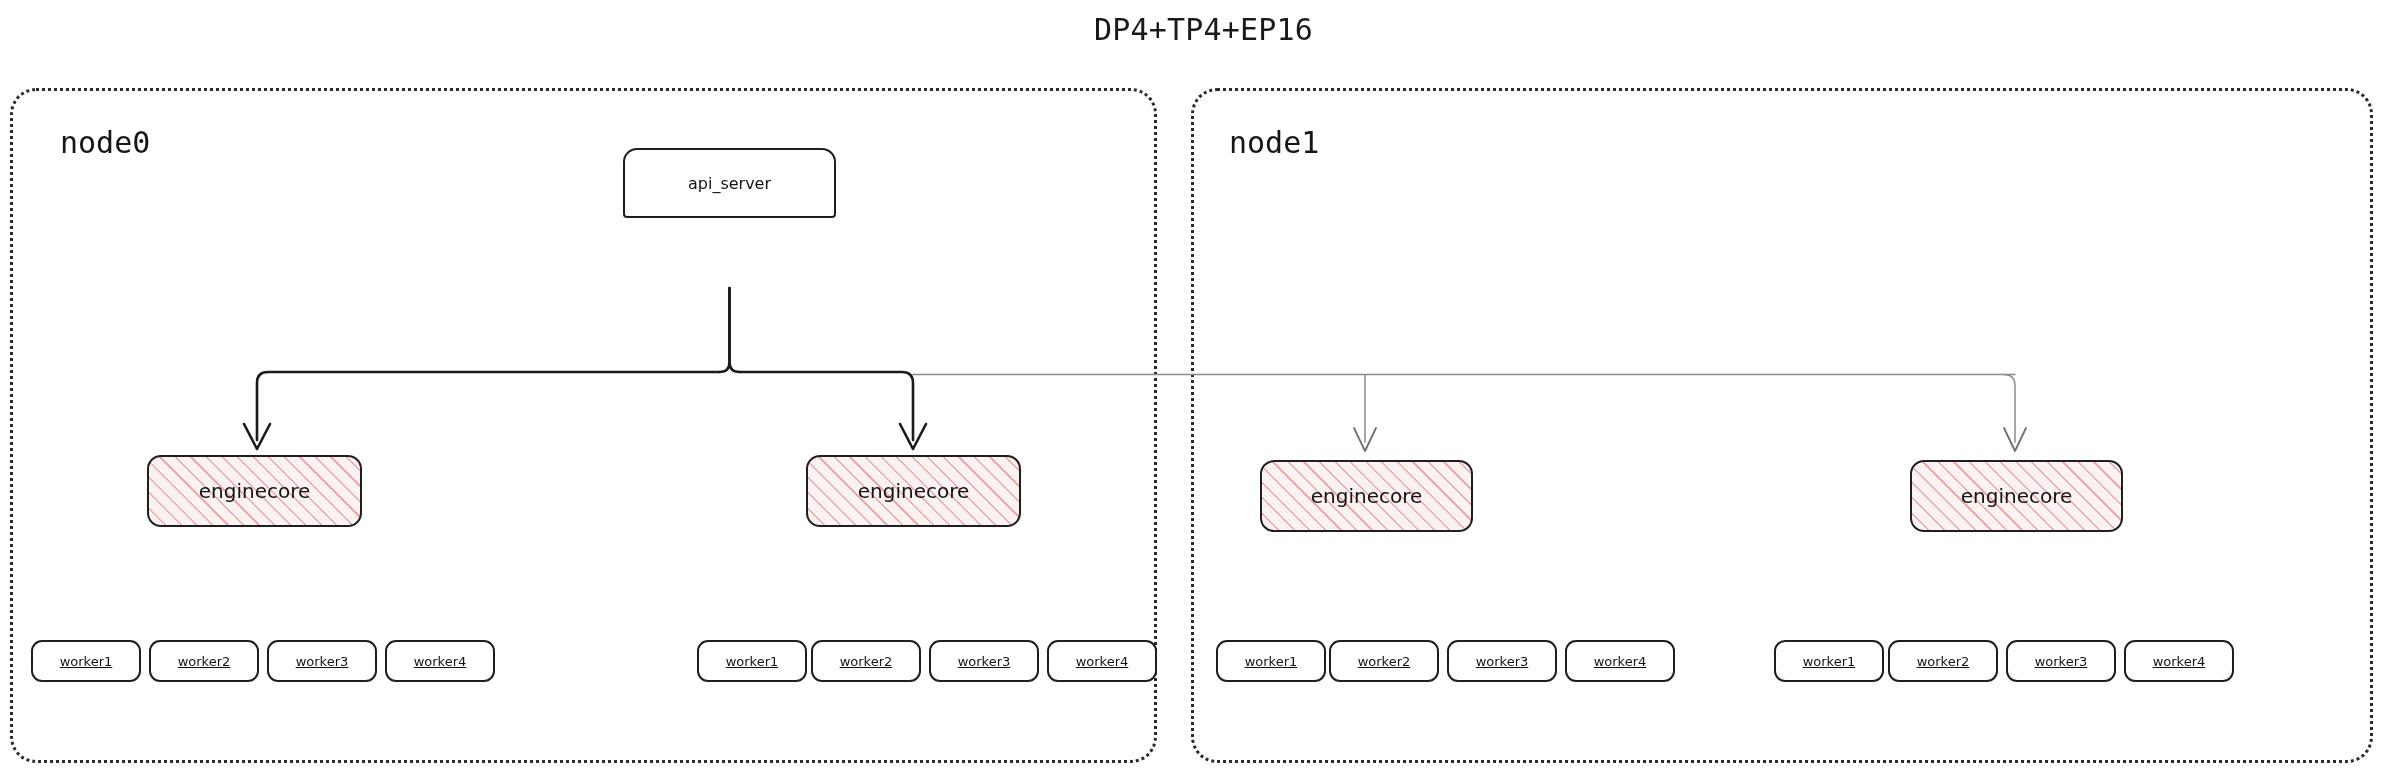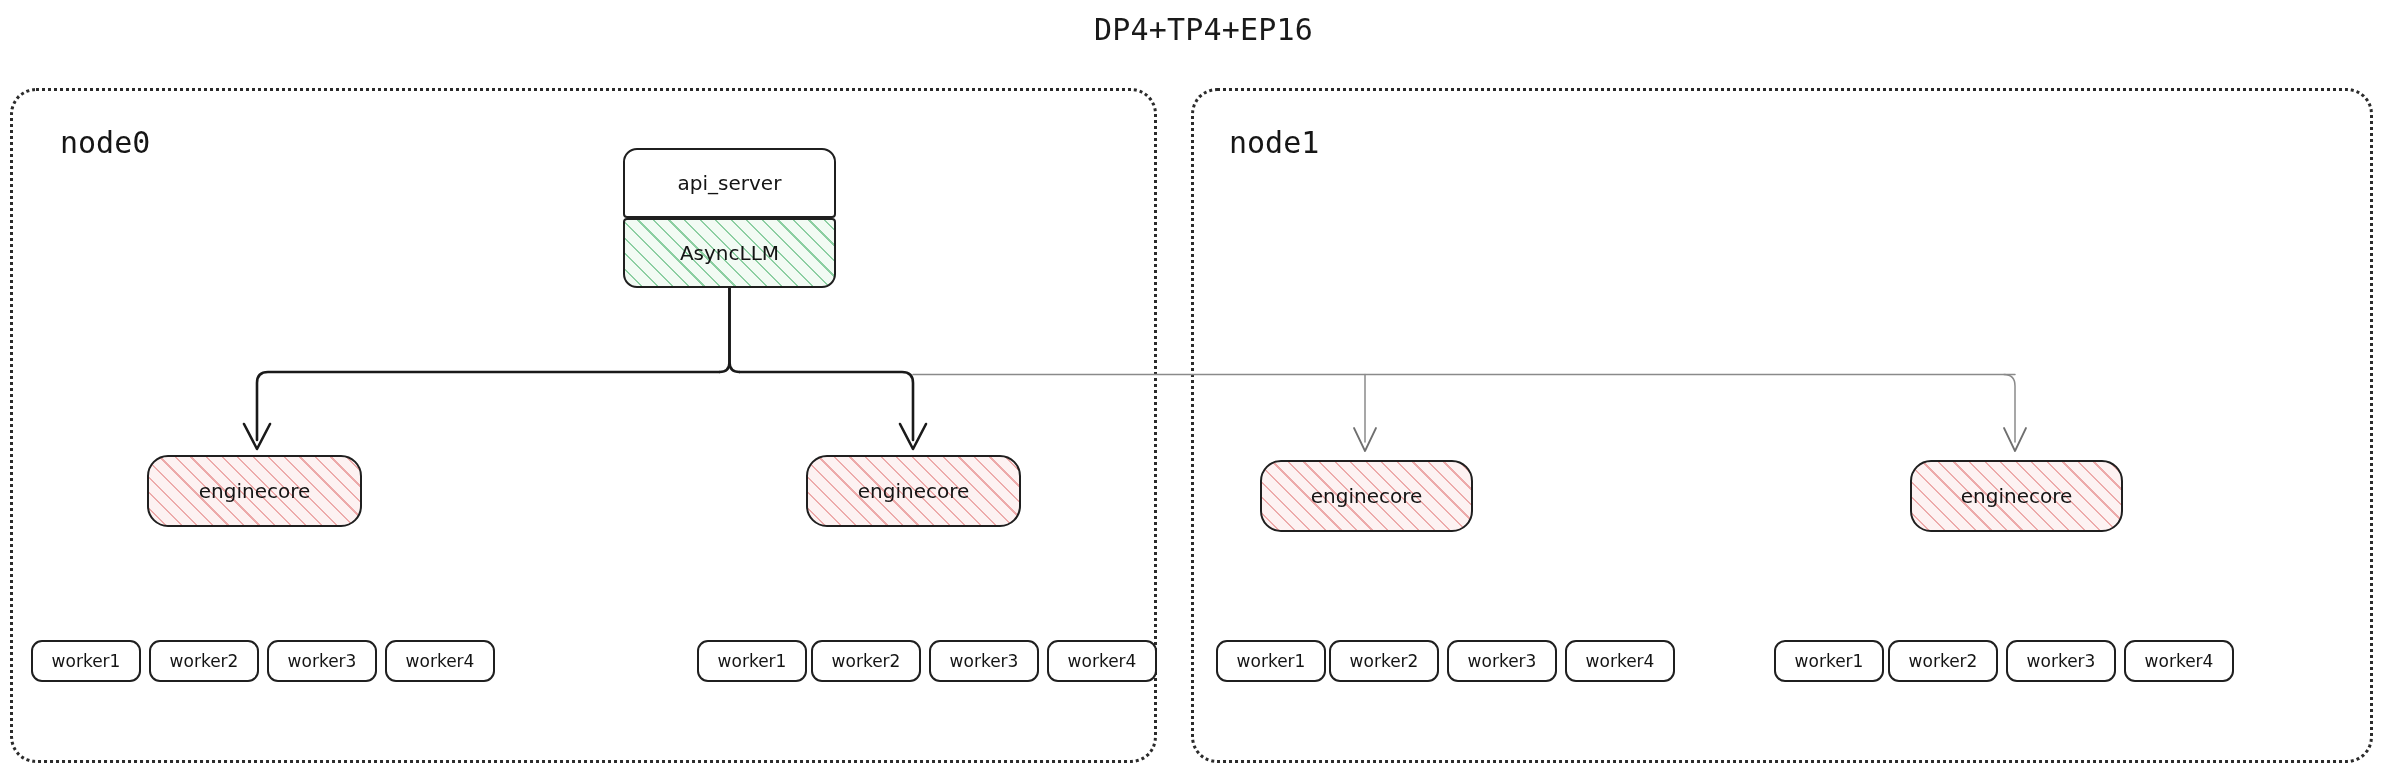--- a/index.html
+++ b/index.html
@@ -28,45 +28,44 @@
     font-family:"DejaVu Sans Mono","Liberation Mono",monospace;
     font-size:30px;color:#161616;white-space:nowrap;margin-left:14px;
   }
 
   
   .box{
     position:absolute;box-sizing:border-box;
     display:flex;align-items:center;justify-content:center;
     border:2.4px solid #1f1f1f;border-radius:14px;
     background:#ffffff;color:#141414;white-space:nowrap;
-    font-size:20px;
+    font-size:16px;
   }
   .box.plain{background:#ffffff;}
 
   
   .box.hatch-green{
     background-color:#f2fbf4;
     background-image:repeating-linear-gradient(45deg,
       rgba(56,170,94,.55) 0px, rgba(56,170,94,.55) 1.6px,
       rgba(255,255,255,0) 1.6px, rgba(255,255,255,0) 11px);
   }
   .box.hatch-pink{
     background-color:#fdf2f2;
     background-image:repeating-linear-gradient(45deg,
       rgba(226,122,122,.60) 0px, rgba(226,122,122,.60) 1.6px,
       rgba(255,255,255,0) 1.6px, rgba(255,255,255,0) 11px);
-    border-radius:21px;
   }
 
   
   .box.stack-top{border-radius:14px 14px 4px 4px;}
   .box.stack-bottom{border-radius:4px 4px 14px 14px;}
 
   .box.enginecore{font-size:20px;}
-  .box.worker{font-size:17px;border-width:2.2px;border-radius:11px;}
+  .box.worker{font-size:13px;border-width:2.2px;border-radius:11px;text-decoration:underline;}
 
   
   #wires{position:absolute;left:0;top:0;width:2383px;height:773px;
          pointer-events:none;overflow:visible;}
 </style>
 </head>
 <body>
 
 <div id="stage">
 
@@ -95,23 +94,20 @@
     <path d="M 1354 428 L 1365 451 L 1376 428" fill="none" stroke="#6f6f6f" stroke-width="1.8" stroke-linecap="round" stroke-linejoin="round"></path>
 
     <path d="M 2004 374.5 Q 2015 374.5 2015 386 L 2015 442" fill="none" stroke="#8a8a8a" stroke-width="1.5" stroke-linecap="round"></path>
     <path d="M 2004 428 L 2015 451 L 2026 428" fill="none" stroke="#6f6f6f" stroke-width="1.8" stroke-linecap="round" stroke-linejoin="round"></path>
   </svg>
 
   <div class="box plain stack-top" style="left:623px;top:148px;width:213px;height:70px;">
     <span>api_server</span>
   </div>
 
-  <div class="box hatch-green stack-bottom" style="left:623px;top:218px;width:213px;height:70px;">
-    <span>AsyncLLM</span>
-  </div>
 
   <div class="box hatch-pink enginecore" style="left:147px;top:455px;width:215px;height:72px;">
     <span>enginecore</span>
   </div>
 
   <div class="box hatch-pink enginecore" style="left:806px;top:455px;width:215px;height:72px;">
     <span>enginecore</span>
   </div>
 
   <div class="box hatch-pink enginecore" style="left:1260px;top:460px;width:213px;height:72px;">

